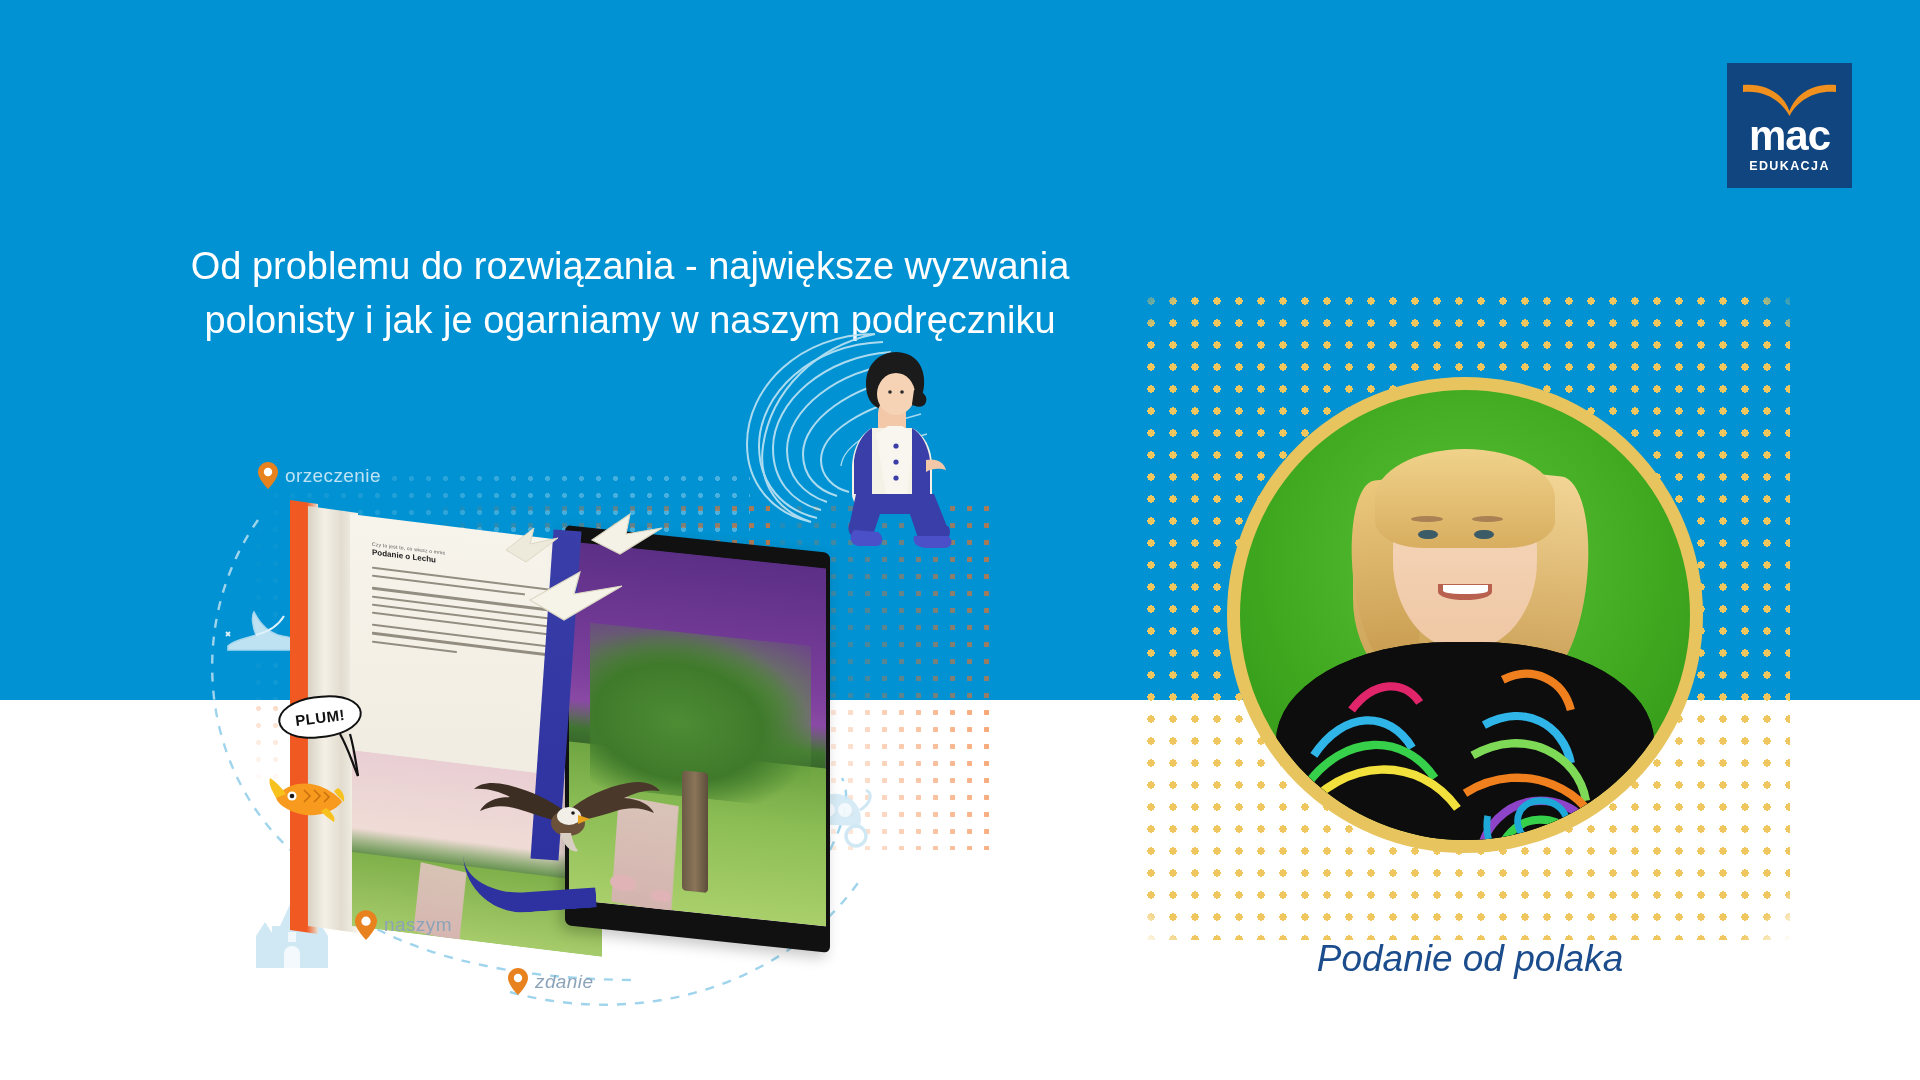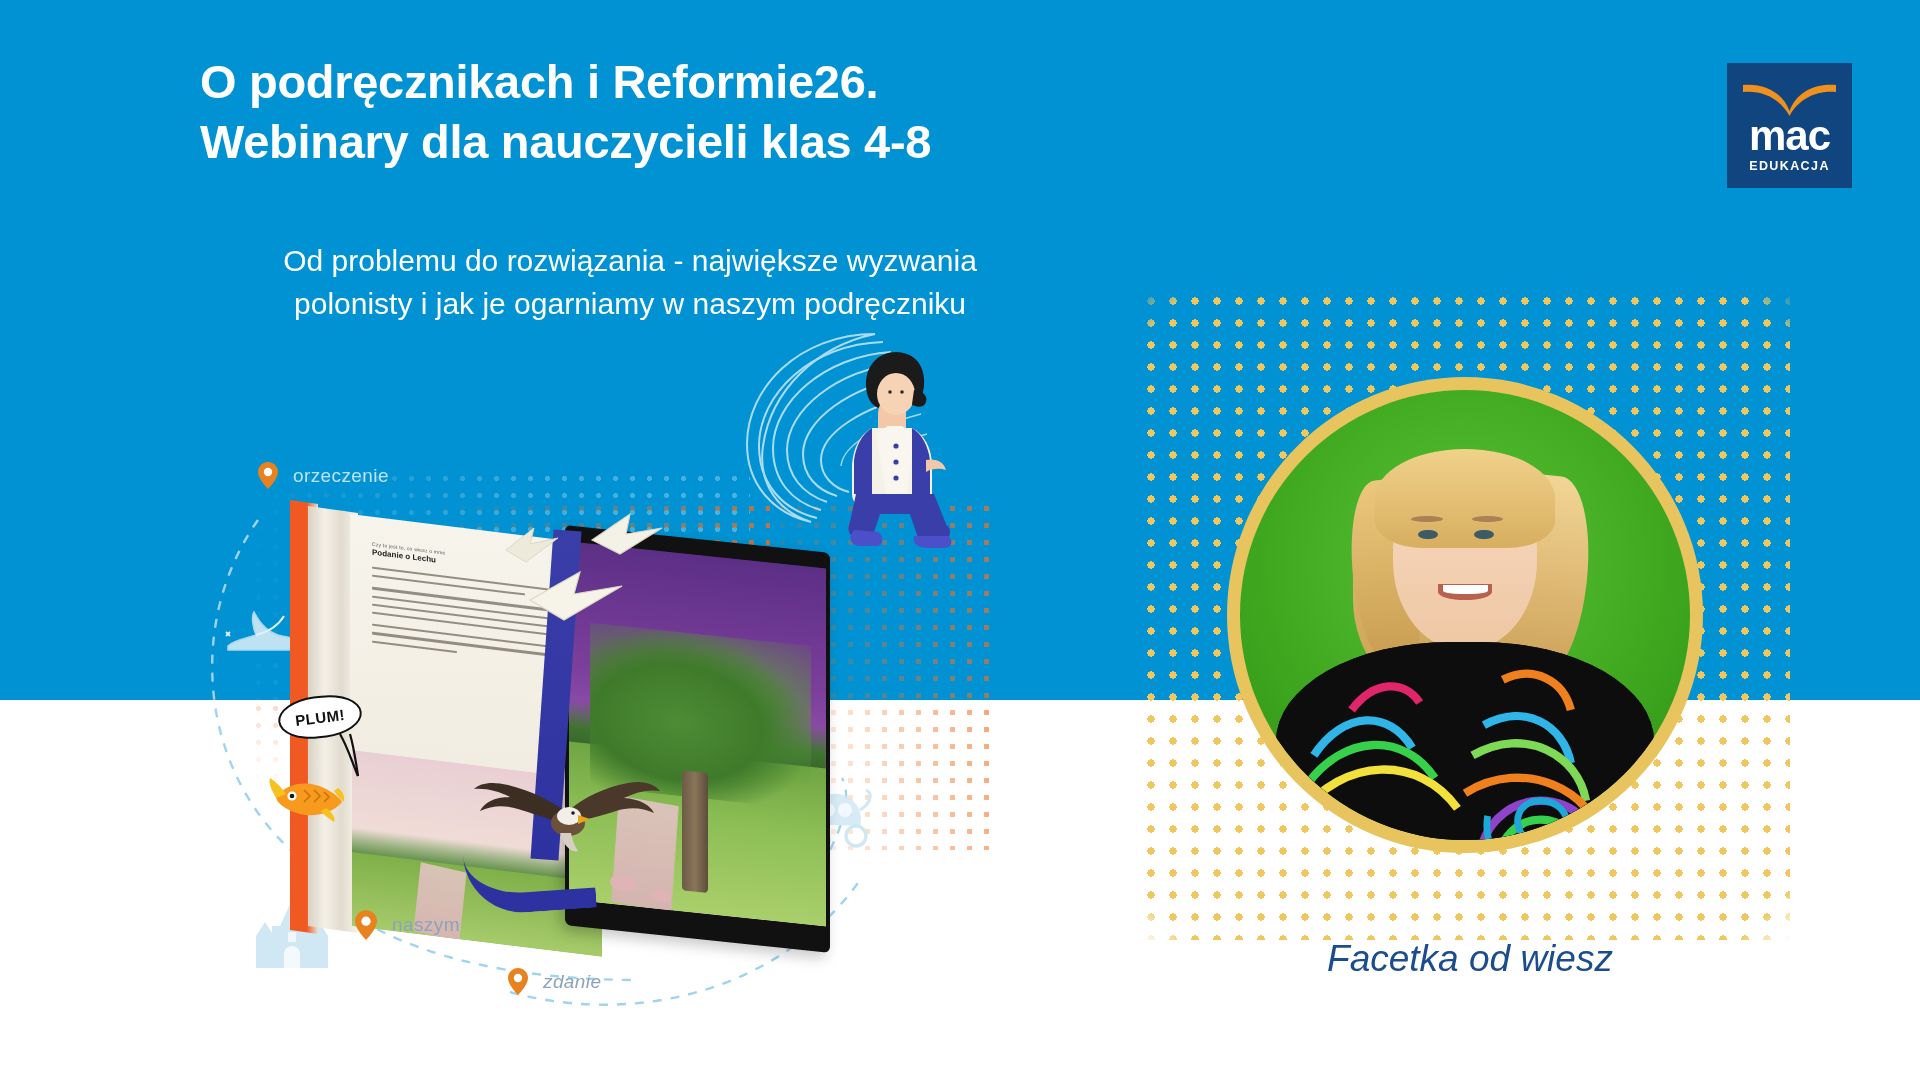--- a/index.html
+++ b/index.html
@@ -64,21 +64,21 @@
   }
 
   
   .title {
     position:absolute; left:200px; top:52px; width:1050px;
     color:#ffffff; font-size:47px; font-weight:bold; line-height:1.28;
     letter-spacing:-0.3px;
   }
   .subtitle {
     position:absolute; left:70px; top:240px; width:1120px;
-    color:#ffffff; font-size:30px; font-weight:400; line-height:1.42;
+    color:#ffffff; font-size:38px; font-weight:400; line-height:1.42;
     text-align:center;
   }
 
   
   .logo {
     position:absolute; left:1727px; top:63px; width:125px; height:125px;
     background:#11457F;
     padding-left:41px;
   }
   .logo-swoosh { position:absolute; left:14px; top:18px; width:97px; height:36px; }
@@ -86,21 +86,21 @@
     position:absolute; left:0; top:52px; width:125px; text-align:center;
     color:#ffffff; font-size:42px; font-weight:bold; line-height:1;
     letter-spacing:-1px;
   }
   .logo-edu {
     position:absolute; left:0; top:96px; width:125px; text-align:center;
     color:#ffffff; font-size:12.5px; font-weight:bold; letter-spacing:1.4px;
   }
 
   
-  .pin { position:absolute; display:flex; align-items:center; gap:15px; }
+  .pin { position:absolute; display:flex; align-items:center; gap:7px; }
   .pin-label { font-size:19px; letter-spacing:.4px; }
   .pin-orzeczenie { left:258px; top:462px; }
   .pin-orzeczenie .pin-label { color:#BDE3F5; }
   .pin-podmiot { left:355px; top:910px; }
   .pin-podmiot .pin-label { color:#8CA3B8; }
   .pin-zdanie { left:508px; top:968px;font-style:italic; }
   .pin-zdanie .pin-label { color:#8CA3B8; }
 
   
   .speaker {
@@ -278,24 +278,20 @@
 <div id="stage">
 
   <div class="bg-blue"></div>
   <div class="bg-white"></div>
 
   <div class="halftone ht-left-top"></div>
   <div class="halftone ht-left-orange"></div>
   <div class="halftone ht-left-white"></div>
   <div class="halftone ht-right-book"></div>
 
-  <div class="title">
-    <div>O podręcznikach i Reformie26.</div>
-    <div>Webinary dla nauczycieli klas 4-8</div>
-  </div>
 
   <div class="subtitle">
     <div>Od problemu do rozwiązania - największe wyzwania</div>
     <div>polonisty i jak je ogarniamy w naszym podręczniku</div>
   </div>
 
   <div class="logo">
     <svg class="logo-swoosh" viewBox="0 0 97 36">
       <path d="M2 4 C24 2 42 12 48.5 30 C55 12 73 2 95 4 L95 11 C74 9 57 19 48.5 35 C40 19 23 9 2 11 Z" fill="#F0901E"></path>
     </svg>
@@ -530,16 +526,16 @@
           </g>
           <g fill="none" stroke="#1EA8D8" stroke-width="1.8">
             <path d="M66 52 C62 48 64 42 70 42 C78 42 80 52 74 58 C66 66 54 58 56 46"></path>
           </g>
         </svg>
       </div>
     </div>
   </div>
 
   <div class="speaker">
-    <div>Facetka od wiesz</div>
+    <div>Podanie od polaka</div>
   </div>
 
 </div>
 
 </body></html>

